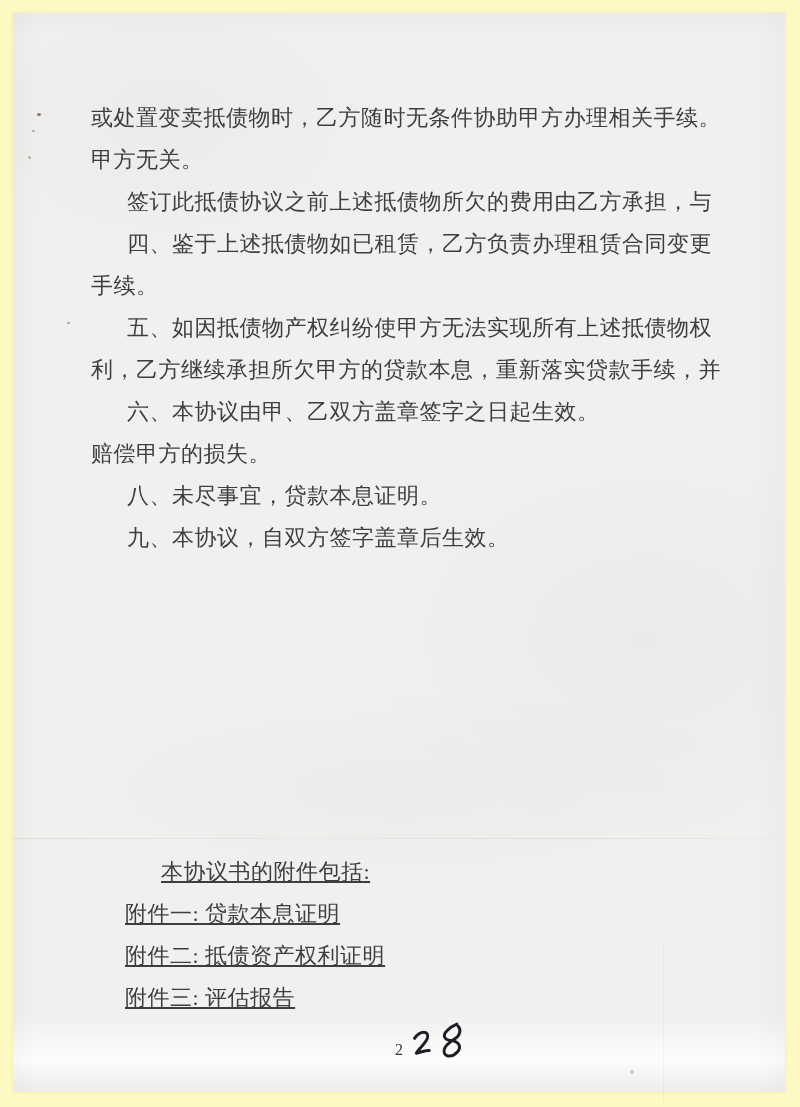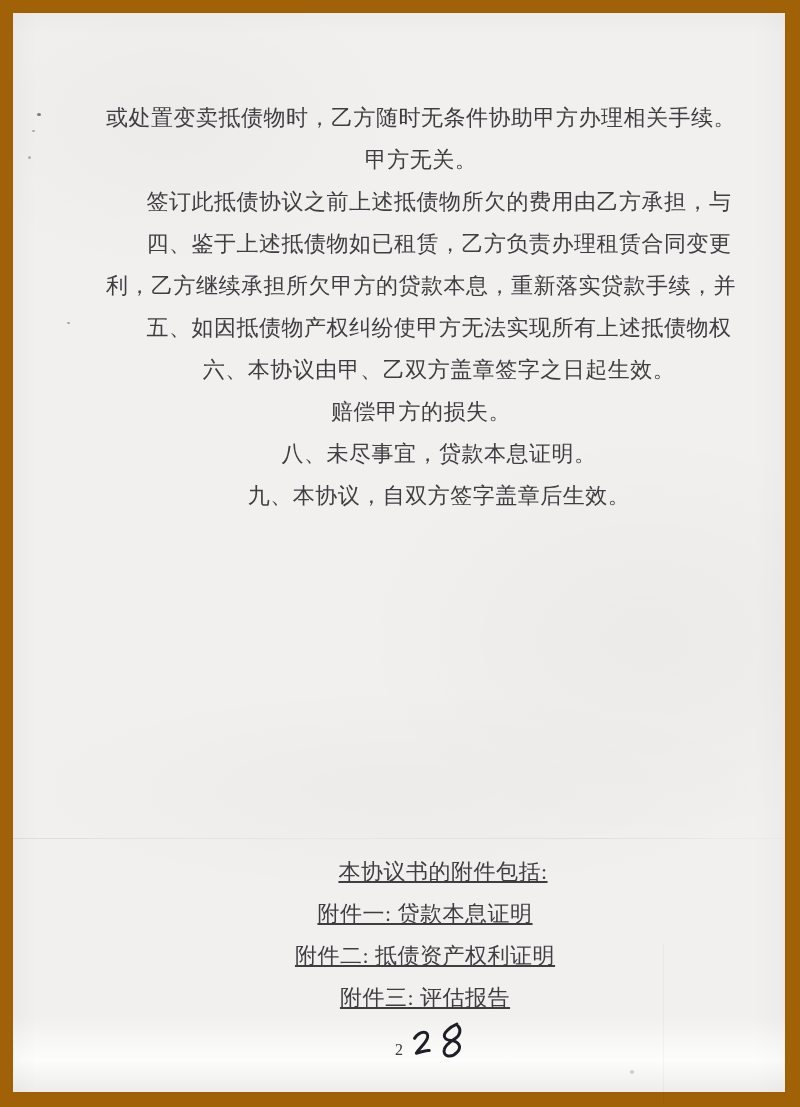--- a/index.html
+++ b/index.html
@@ -10,22 +10,21 @@
     width: 800px;
     height: 1107px;
     background: #e4e4e3;
     font-family: "Liberation Serif", "DejaVu Serif", serif;
     overflow: hidden;
     position: relative;
   }
   .scan-surround {
     position: absolute;
     inset: 0;
-    background: #a16207;
-    text-align: center;
+    background: #fef9c3;
   }
   .page {
     position: absolute;
     left: 13px;
     top: 13px;
     width: 772px;
     height: 1079px;
     background-color: #f1f0ee;
     background-image:
       radial-gradient(ellipse 340px 220px at 20% 10%, rgba(0,0,0,0.018), transparent 70%),
@@ -117,22 +116,23 @@
 <body>
 
 <div class="scan-surround">
   <div class="page">
 
     <div class="body-text">
         <div class="line">或处置变卖抵债物时，乙方随时无条件协助甲方办理相关手续。</div>
         <div class="line">甲方无关。</div>
         <div class="line indent">签订此抵债协议之前上述抵债物所欠的费用由乙方承担，与</div>
         <div class="line indent">四、鉴于上述抵债物如已租赁，乙方负责办理租赁合同变更</div>
+        <div class="line">手续。</div>
+        <div class="line indent">五、如因抵债物产权纠纷使甲方无法实现所有上述抵债物权</div>
         <div class="line">利，乙方继续承担所欠甲方的贷款本息，重新落实贷款手续，并</div>
-        <div class="line indent">五、如因抵债物产权纠纷使甲方无法实现所有上述抵债物权</div>
         <div class="line indent">六、本协议由甲、乙双方盖章签字之日起生效。</div>
         <div class="line">赔偿甲方的损失。</div>
         <div class="line indent">八、未尽事宜，贷款本息证明。</div>
         <div class="line indent">九、本协议，自双方签字盖章后生效。</div>
       </div>
 
     <div class="attachments">
       <div class="line indent">本协议书的附件包括:</div>
       <div>
           <div class="line">附件一: 贷款本息证明</div>

